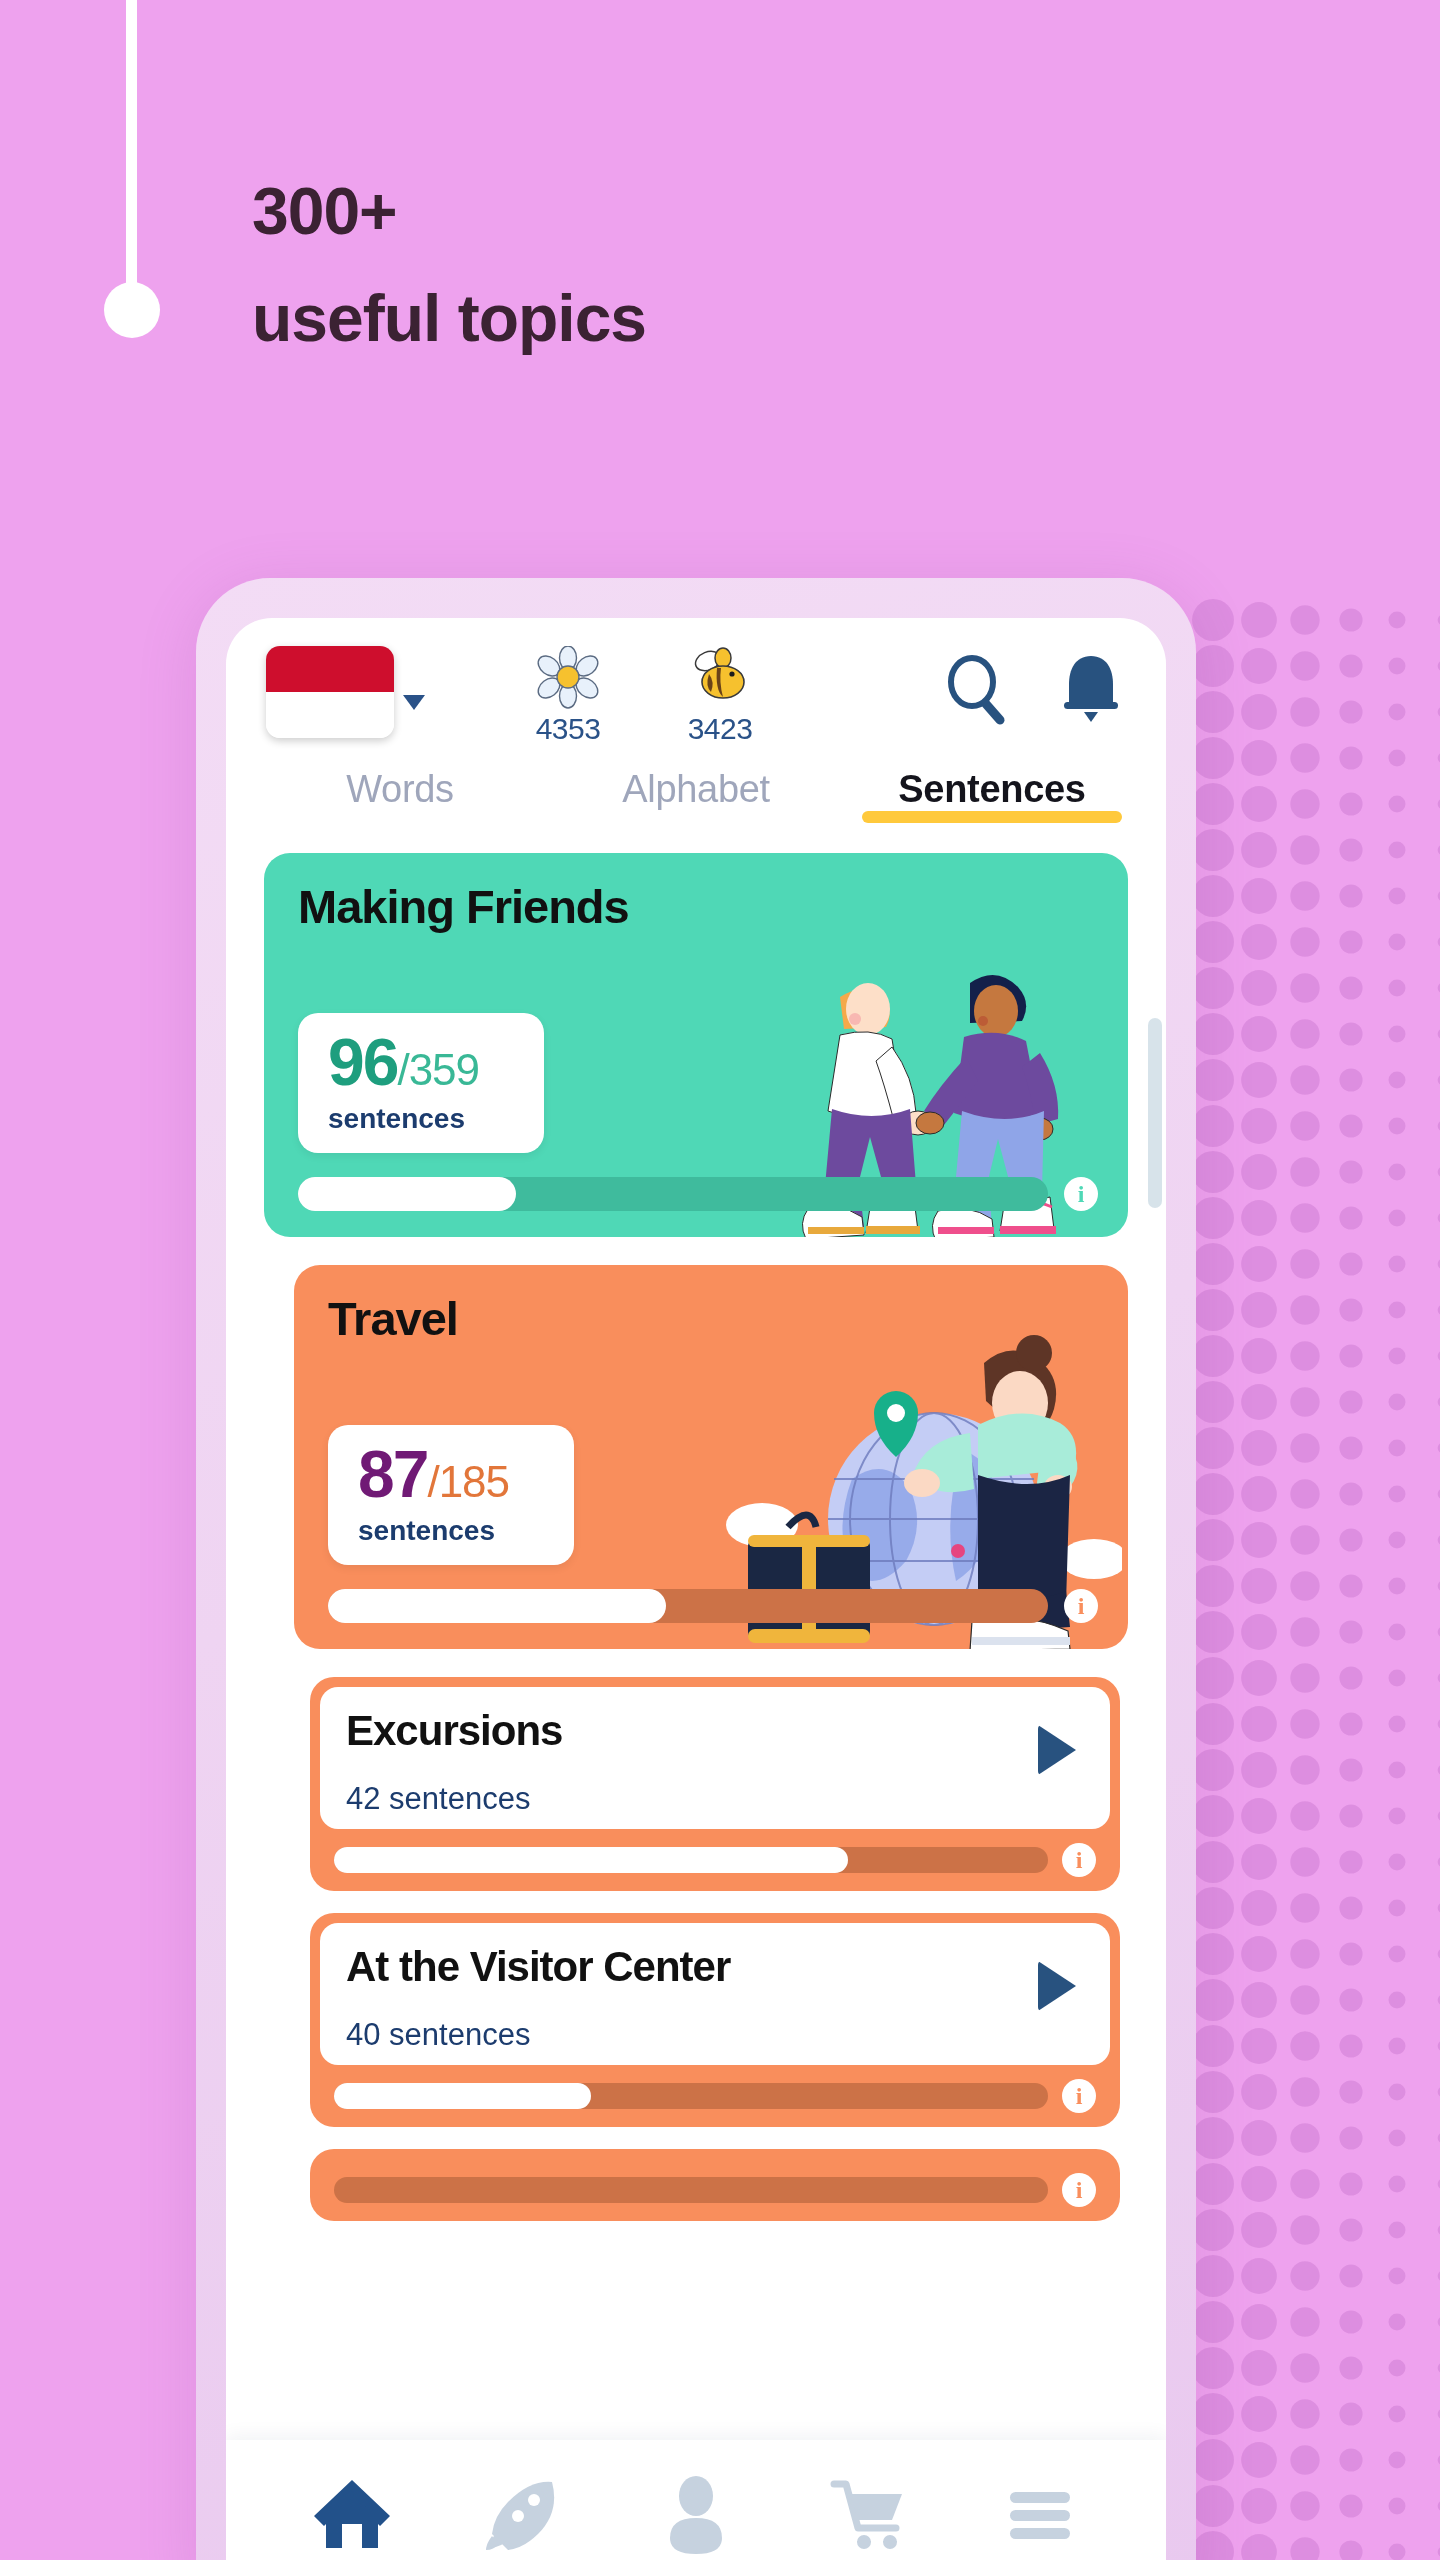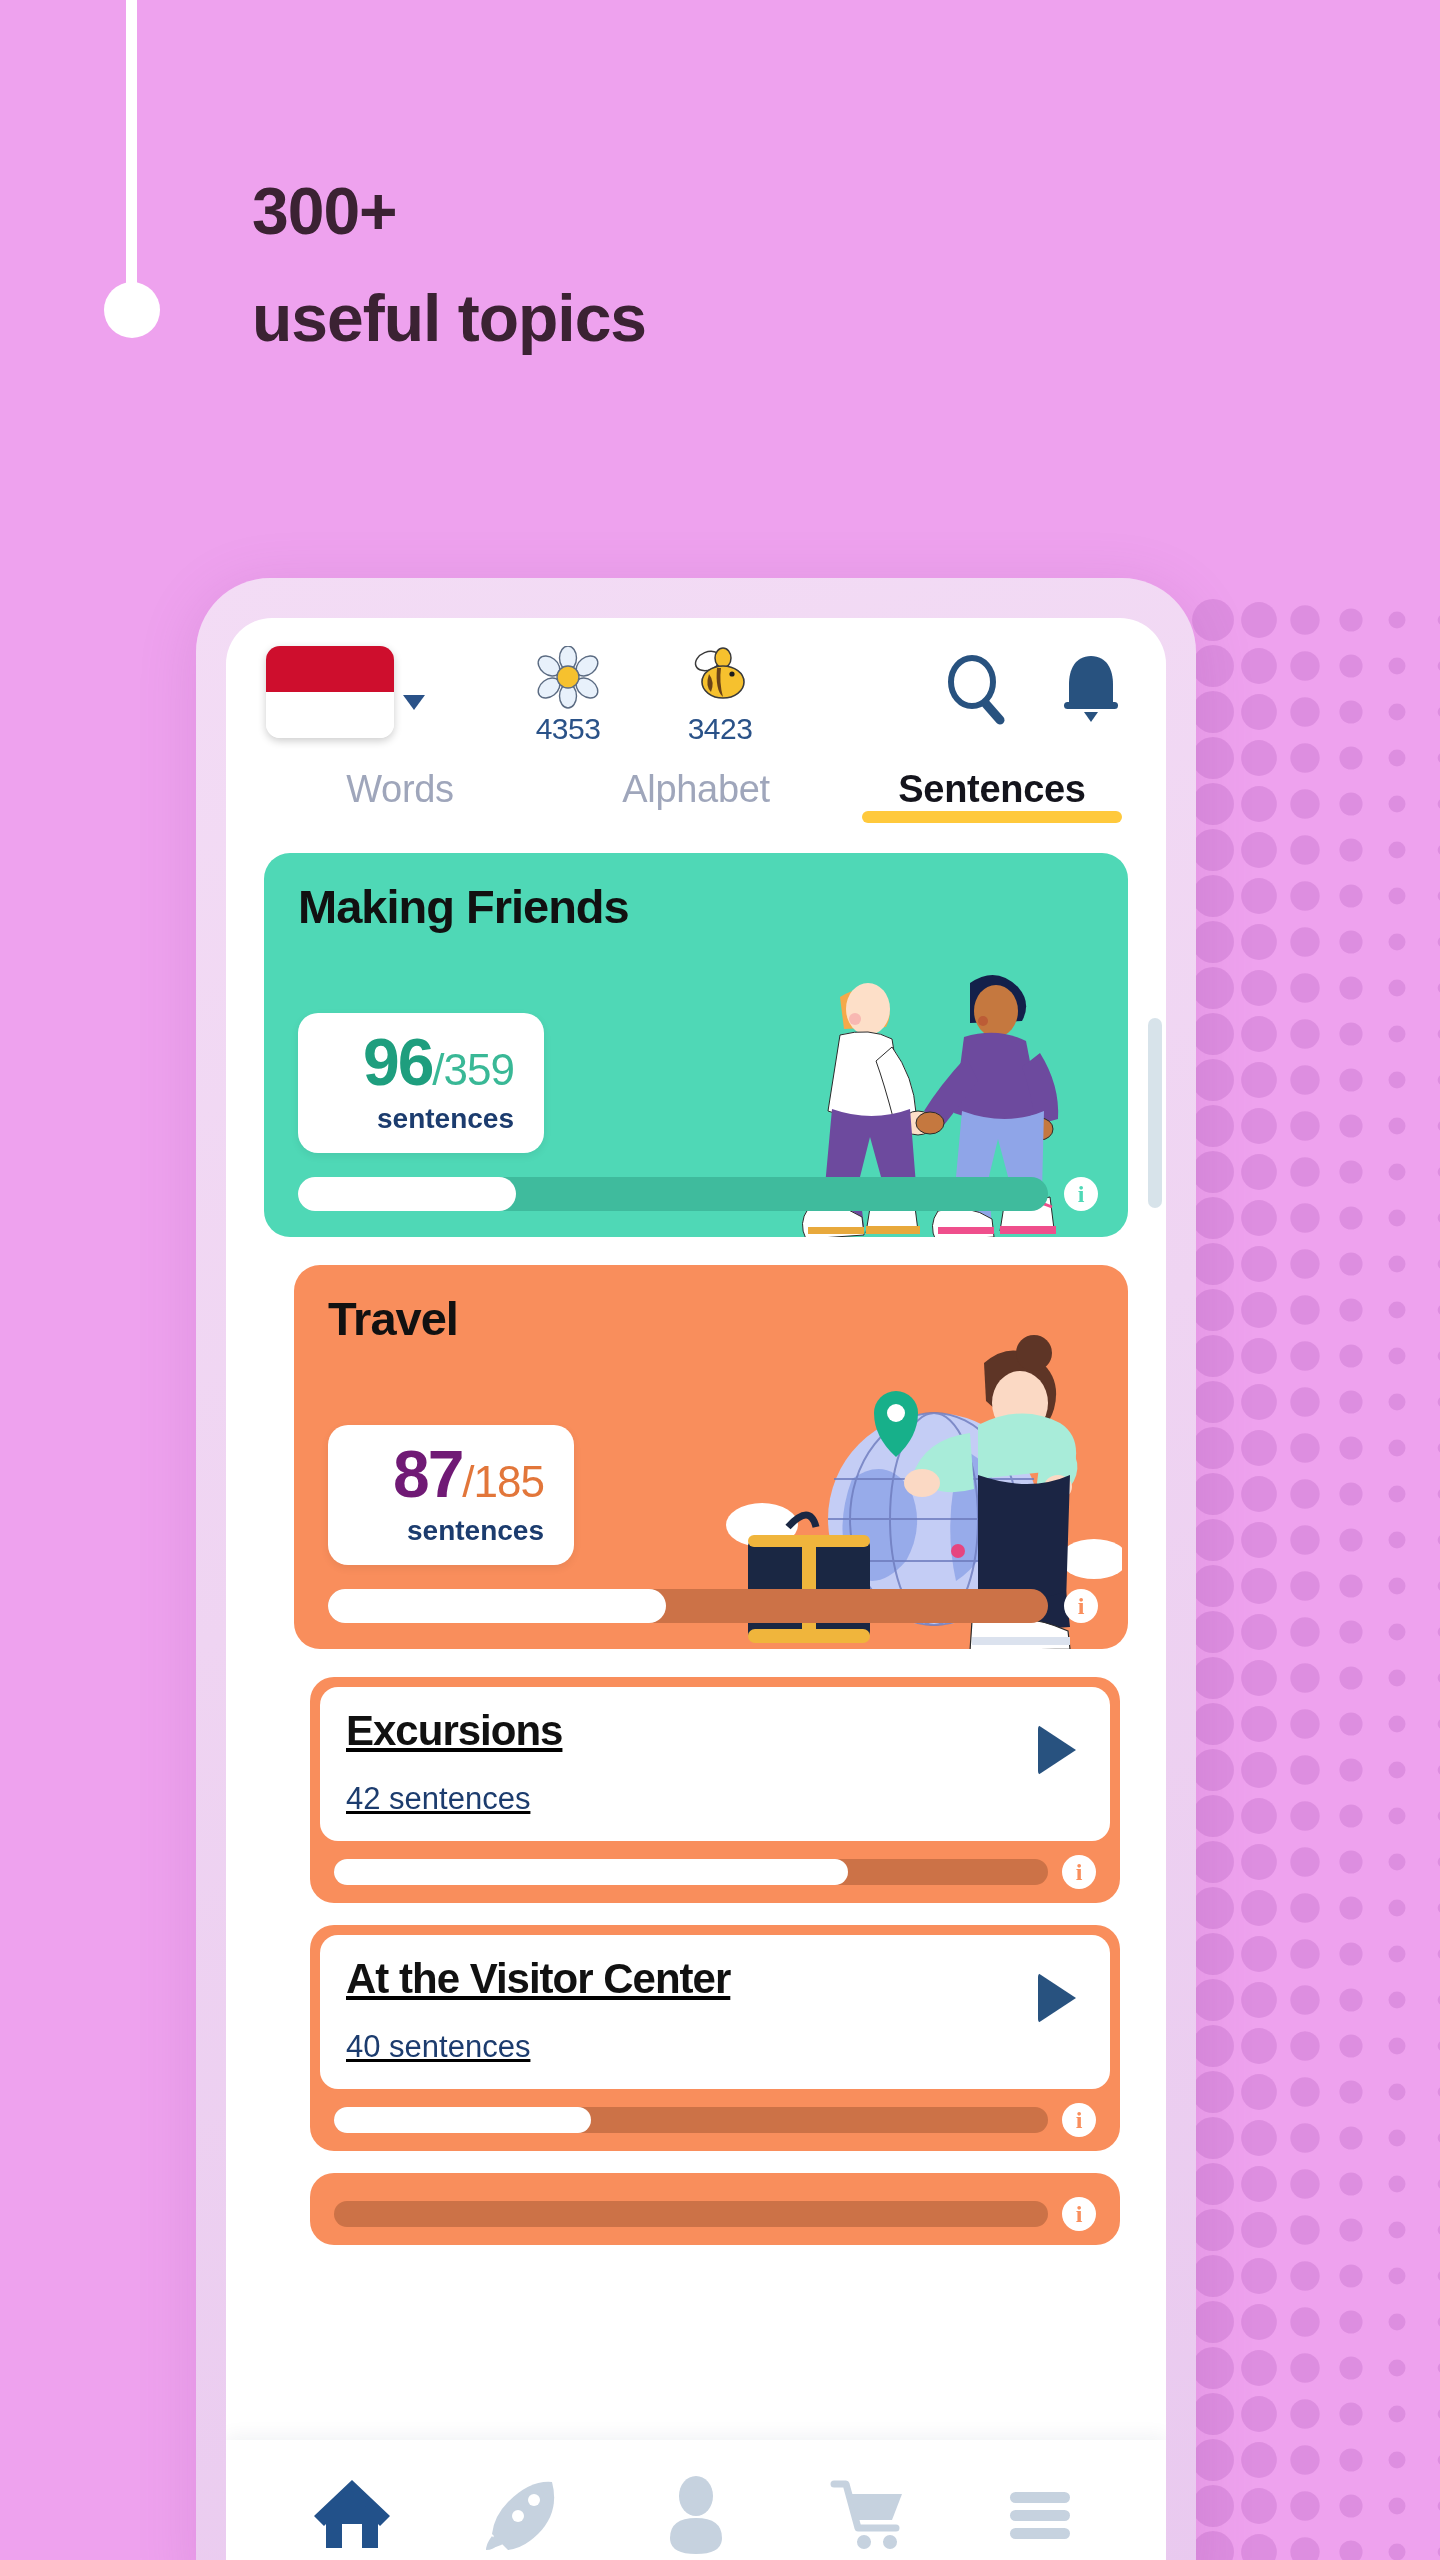--- a/index.html
+++ b/index.html
@@ -104,21 +104,21 @@
   .topic-card.orange { background:#f98e5c;margin-left:30px; }
 
   .topic-title {
     font-size:47px; font-weight:bold; color:#111; letter-spacing:-1px;
     position:relative; z-index:3;
   }
 
   .score-box {
     position:absolute; left:34px; top:160px; z-index:3;
     background:#fff; border-radius:20px;
-    padding:16px 30px 18px 30px; min-width:246px; text-align:right;
+    padding:16px 30px 18px 30px; min-width:246px; text-align:left;
     box-shadow:0 3px 8px rgba(0,0,0,.07);
   }
   .score-line { line-height:1; white-space:nowrap; }
   .score-done { font-size:66px; font-weight:bold; letter-spacing:-2px; }
   .score-total { font-size:44px; letter-spacing:-1px; }
   .green .score-done { color:#1e9e7e; }
   .green .score-total { color:#39b896; }
   .orange .score-done { color:#701a75; }
   .orange .score-total { color:#e2763a; }
   .score-cap { font-size:28px; color:#1c3c6e; font-weight:bold; margin-top:8px; }
@@ -133,23 +133,22 @@
   .prog-fill { height:100%; background:#ffffff; border-radius:18px; }
 
   .illus { position:absolute; right:6px; bottom:0; z-index:2; }
 
   
   .sub-card {
     background:#f98e5c; border-radius:24px; padding:10px 10px 14px 10px;
     margin-bottom:22px; margin-left:46px; margin-right:8px;
   }
   .sub-inner {
-    background:#fff; border-radius:18px; padding:20px 26px 24px 26px;
+    background:#fff; border-radius:18px; padding:20px 26px 12px 26px;
     position:relative;
-    text-decoration:underline;
   }
   .sub-title { font-size:42px; font-weight:bold; color:#111; letter-spacing:-1px; }
   .sub-count { font-size:31px; color:#1c3c6e; margin-top:26px; }
   .play-tri {
     position:absolute; right:34px; top:38px;
     width:0;height:0;border-top:25px solid transparent;
     border-bottom:25px solid transparent;border-left:38px solid #28527f;
     border-radius:4px;
   }
   .sub-prog {

